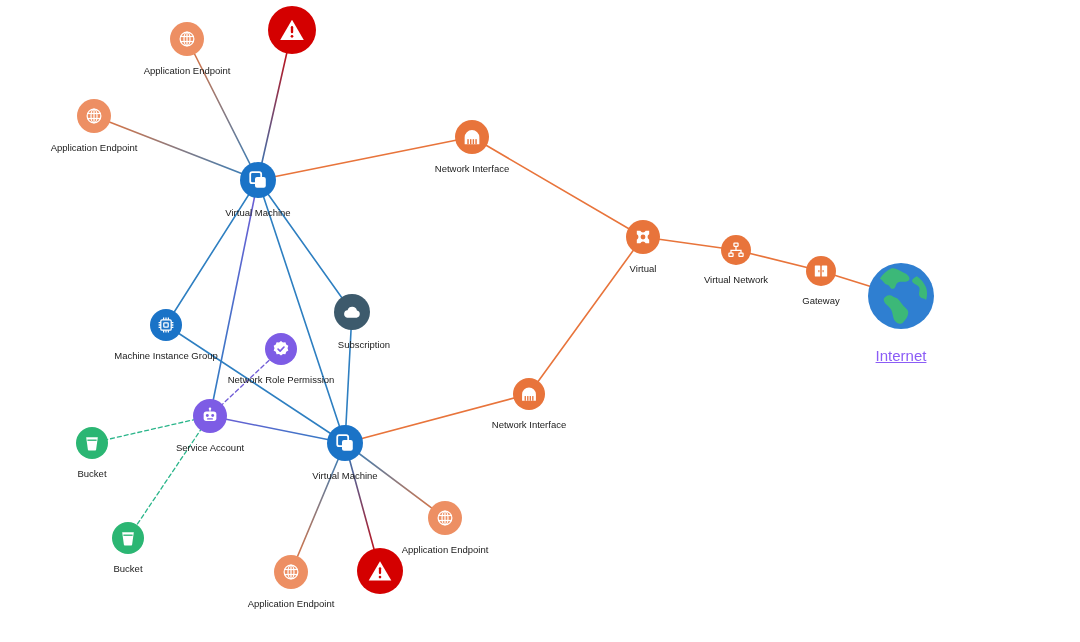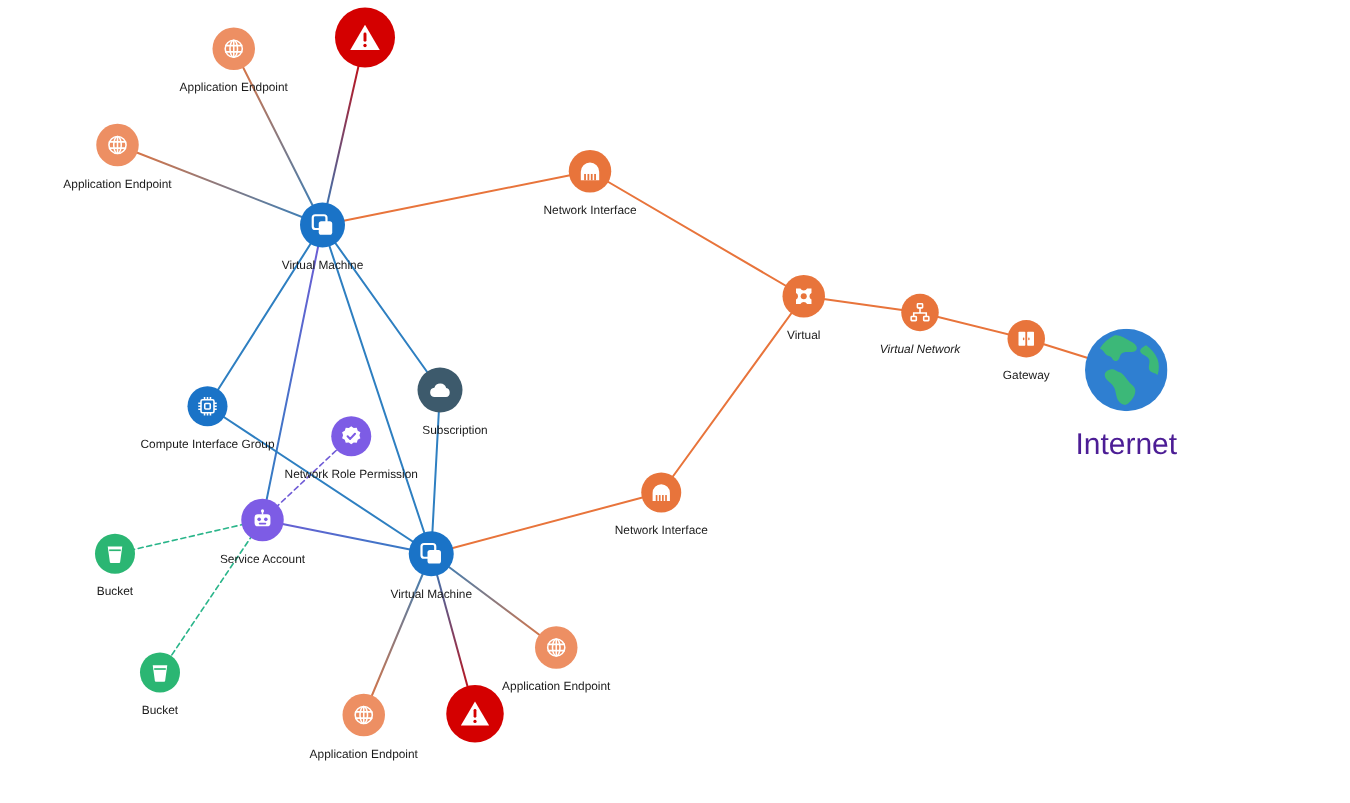--- a/index.html
+++ b/index.html
@@ -27,23 +27,24 @@
     transform: translateX(-50%);
     text-align: right;
     color: #1a1a1a;
     font-family: "Liberation Sans", sans-serif;
     font-size: 9.5px;
     line-height: 12px;
     white-space: nowrap;
     pointer-events: none;
   }
   .node-label.big {
-    font-size: 24px;
+    font-size: 15px;
     line-height: 23px;
-    color: #4c1d95;
+    color: #8b5cf6;
+    text-decoration: underline;
   }
 </style>
 </head>
 <body>
 
 <svg id="graph-canvas" viewBox="0 0 1080 642" xmlns="http://www.w3.org/2000/svg">
   <defs>
     <linearGradient id="grad-orange-blue" gradientUnits="userSpaceOnUse">
       <stop offset="0%" stop-color="#e8743b"></stop>
       <stop offset="100%" stop-color="#2e7fc1"></stop>
@@ -298,24 +299,24 @@
       </g>
     </g>
 </svg>
 
 <div id="label-layer">
     <div class="node-label" style="left: 187px; top: 65px;">Application Endpoint</div>
     <div class="node-label" style="left: 94px; top: 142px;">Application Endpoint</div>
     <div class="node-label" style="left: 258px; top: 207px;">Virtual Machine</div>
     <div class="node-label" style="left: 472px; top: 163px;">Network Interface</div>
     <div class="node-label" style="left: 643px; top: 263px;">Virtual</div>
-    <div class="node-label" style="left: 736px; top: 274px; font-style: italic;">Virtual Network</div>
+    <div class="node-label" style="left: 736px; top: 274px;">Virtual Network</div>
     <div class="node-label" style="left: 821px; top: 295px;">Gateway</div>
     <div class="node-label big" style="left: 901px; top: 344px;">Internet</div>
-    <div class="node-label" style="left: 166px; top: 350px;">Compute Interface Group</div>
+    <div class="node-label" style="left: 166px; top: 350px;">Machine Instance Group</div>
     <div class="node-label" style="left: 352px; top: 339px; margin-left: 12px;">Subscription</div>
     <div class="node-label" style="left: 281px; top: 374px;">Network Role Permission</div>
     <div class="node-label" style="left: 210px; top: 442px;">Service Account</div>
     <div class="node-label" style="left: 92px; top: 468px;">Bucket</div>
     <div class="node-label" style="left: 128px; top: 563px;">Bucket</div>
     <div class="node-label" style="left: 345px; top: 470px;">Virtual Machine</div>
     <div class="node-label" style="left: 529px; top: 419px;">Network Interface</div>
     <div class="node-label" style="left: 445px; top: 544px;">Application Endpoint</div>
     <div class="node-label" style="left: 291px; top: 598px;">Application Endpoint</div>
   </div>

